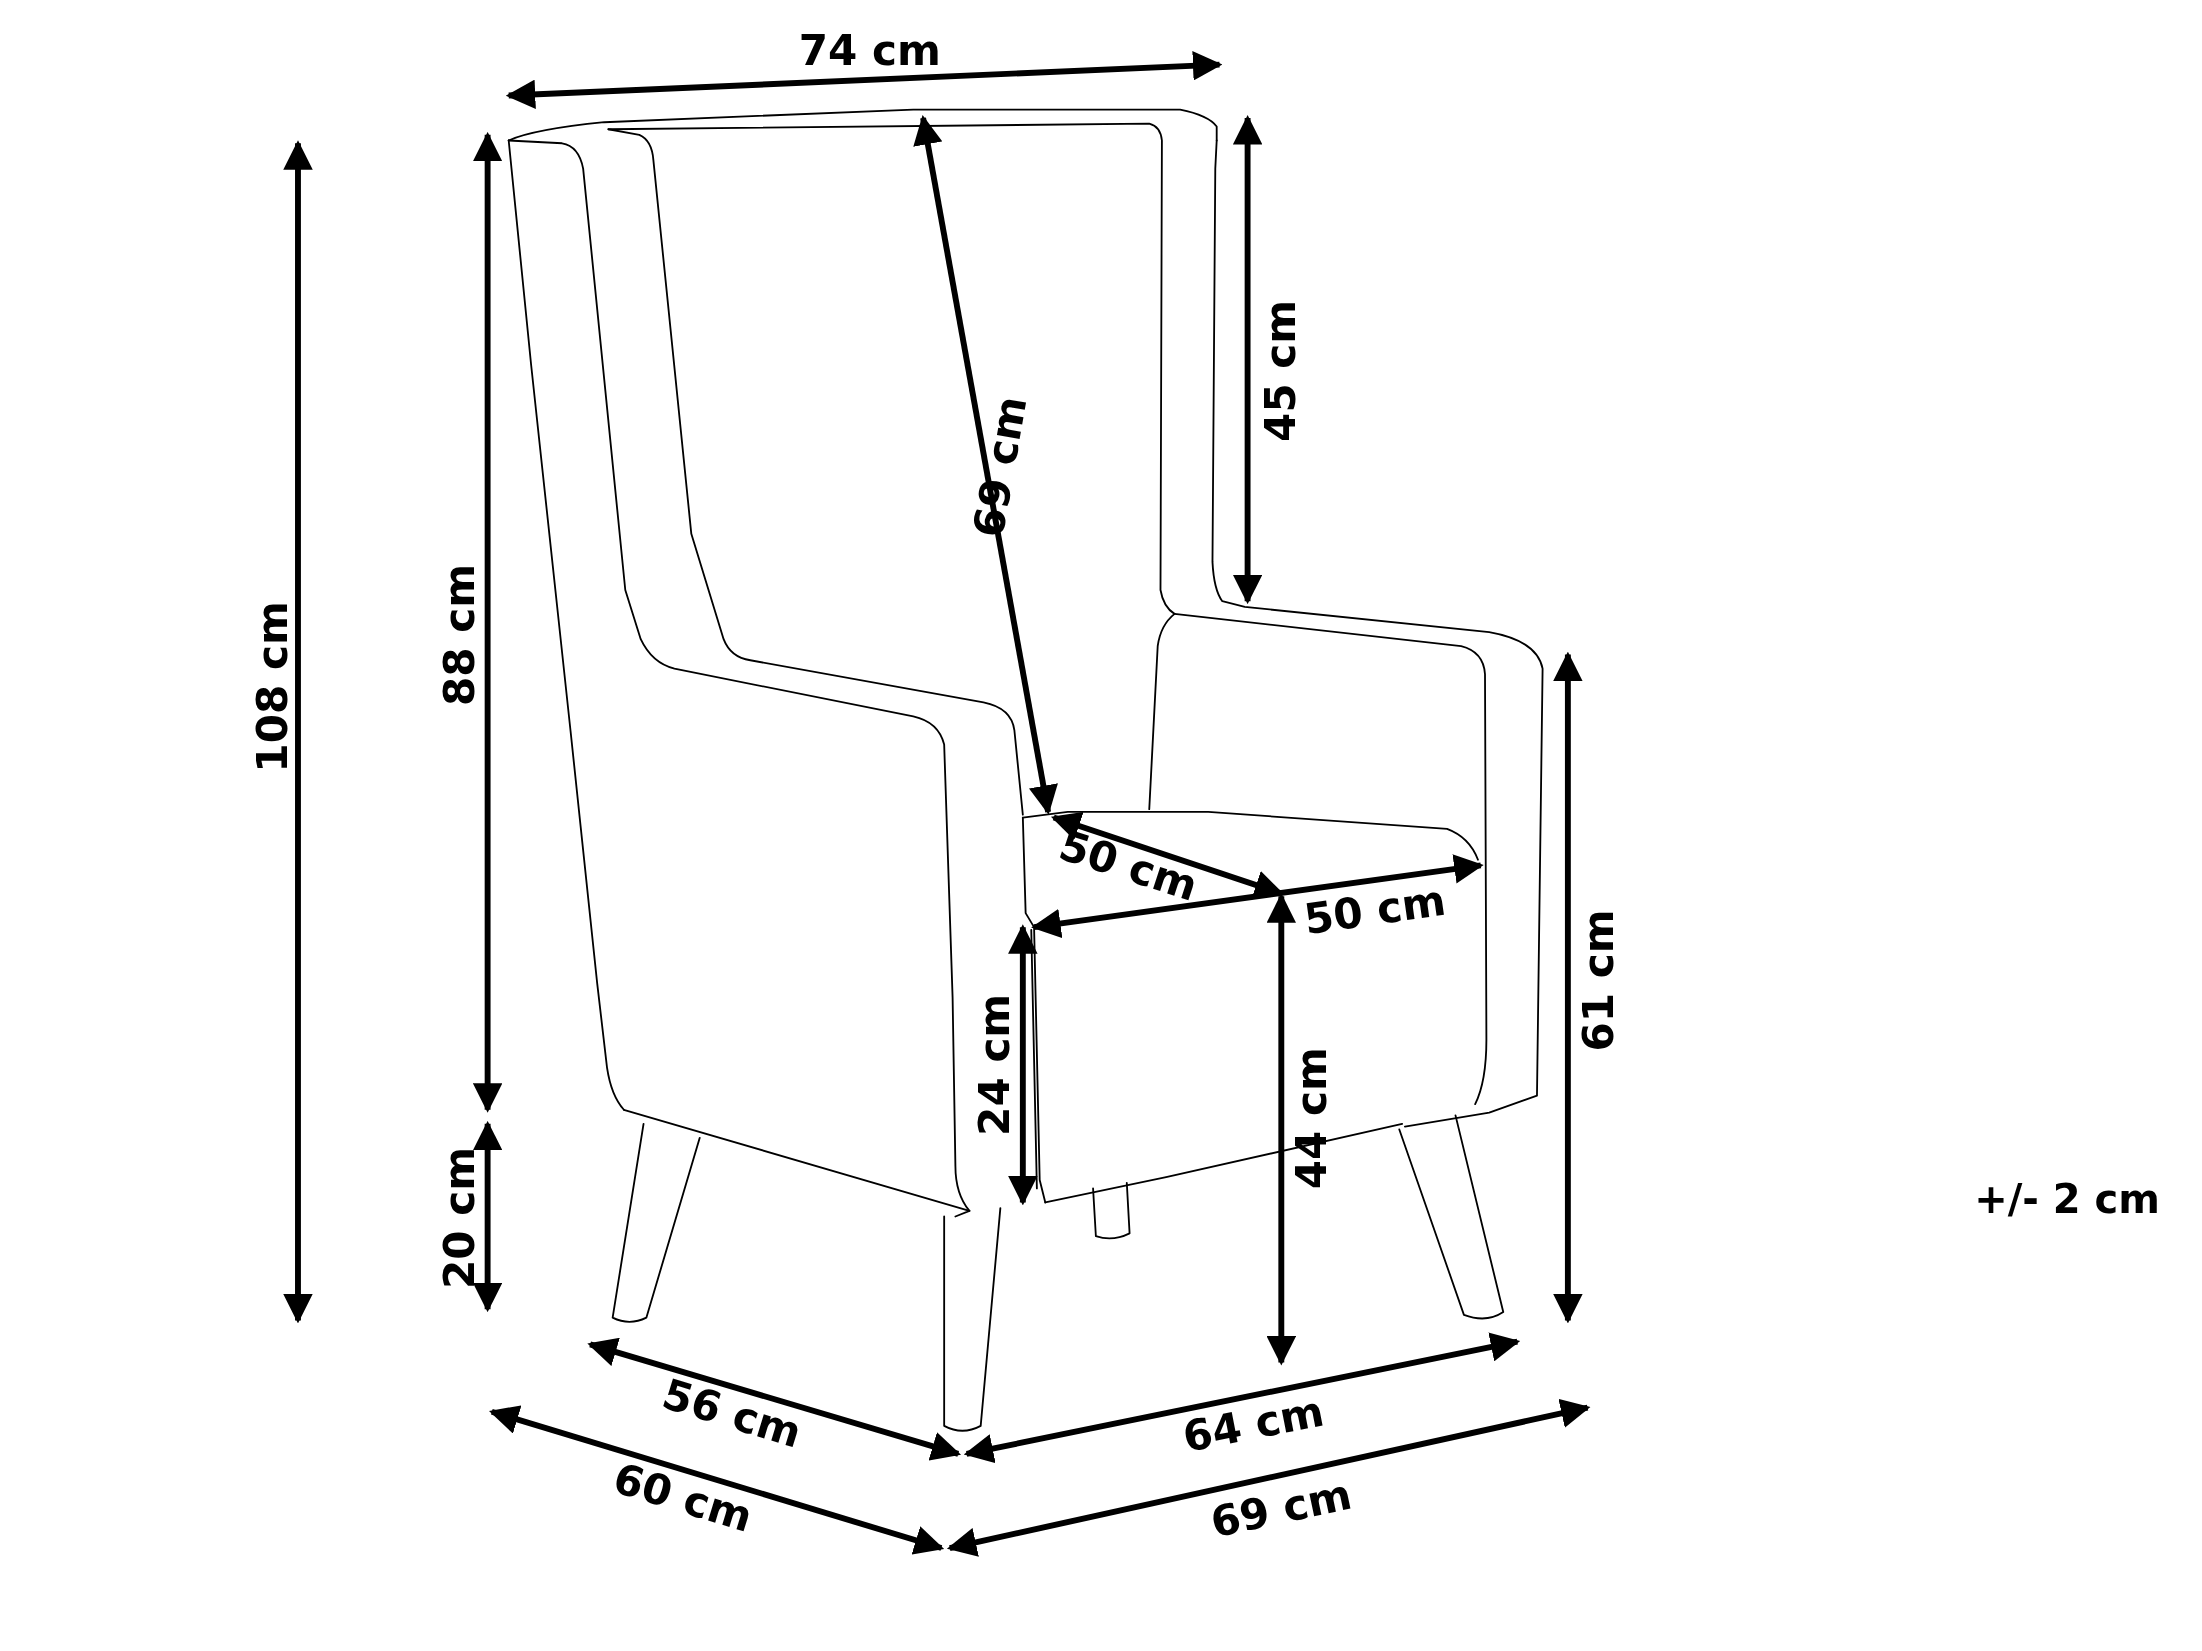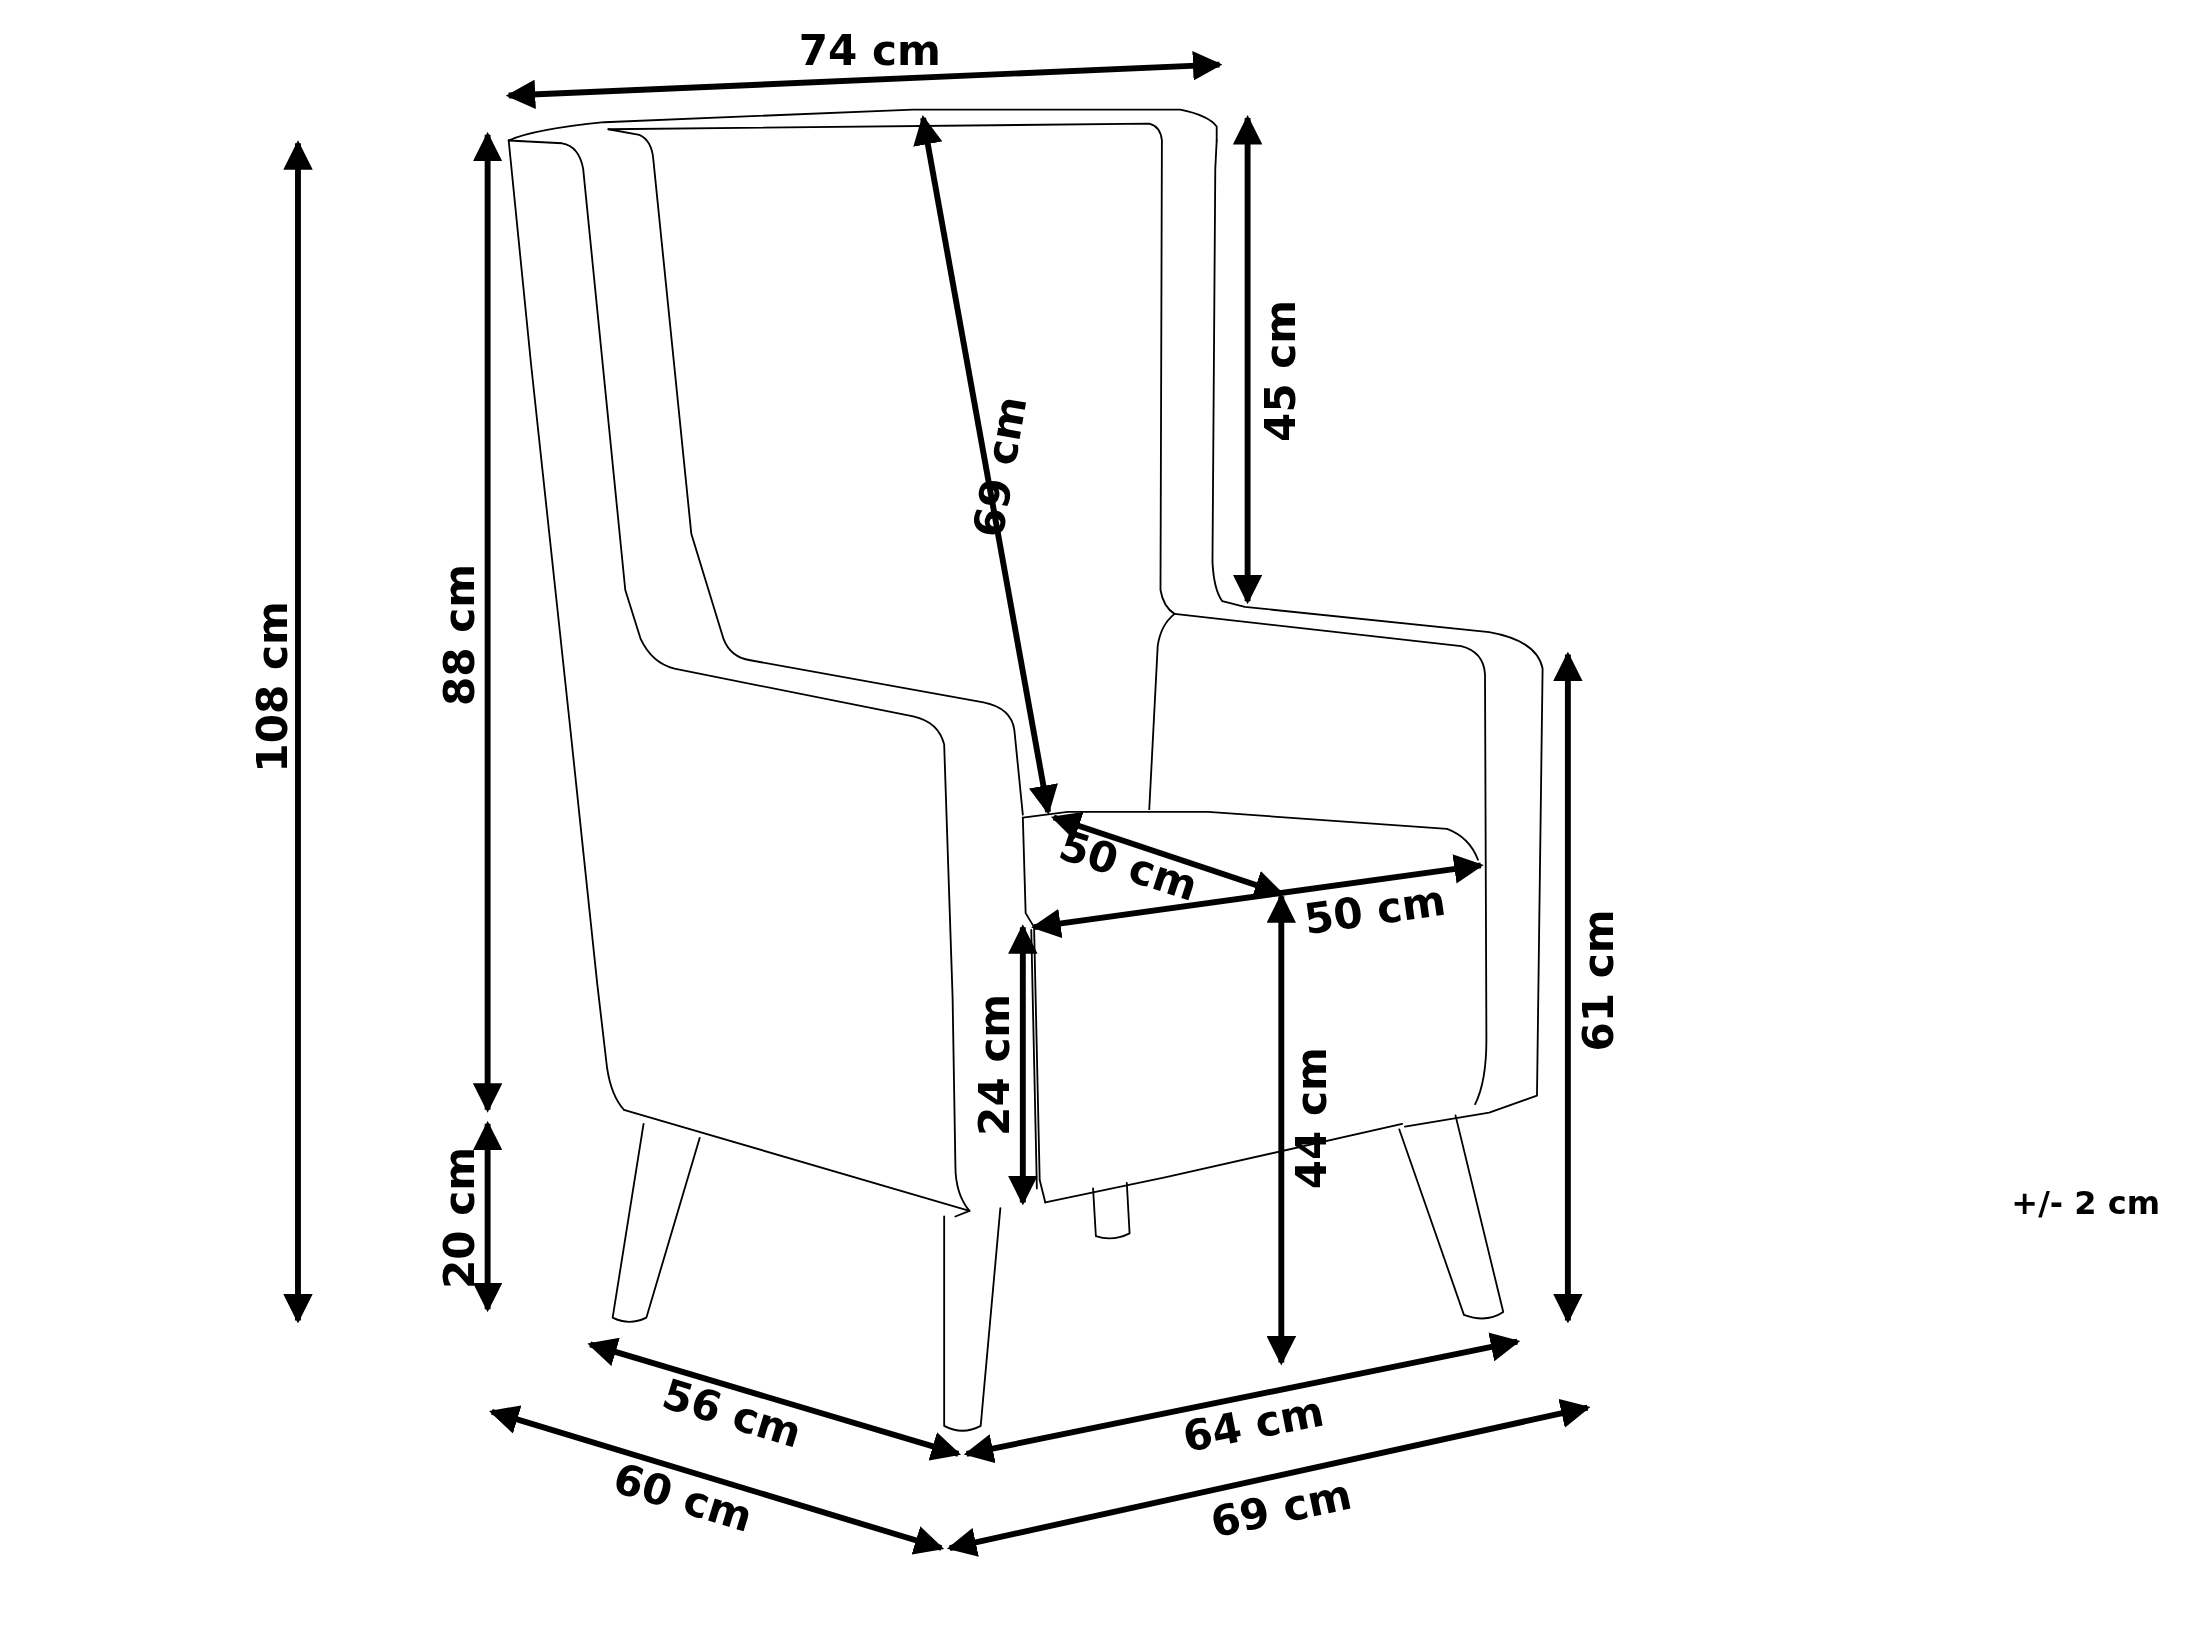--- a/index.html
+++ b/index.html
@@ -2,21 +2,21 @@
 <html style="font-size:13.8px"><head>
   <meta charset="utf-8">
   <style>
     html, body { margin: 0; padding: 0; background: #ffffff; }
     body { width: 2203px; height: 1652px; overflow: hidden; position: relative; }
     .canvas { position: absolute; left: 0; top: 0; width: 2203px; height: 1232px; }
     svg { display: block; }
     .outline { fill: none; stroke: #000; stroke-width: 1.3; stroke-linejoin: round; stroke-linecap: round; }
     .dim { fill: none; stroke: #000; stroke-width: 4.2; }
     .lbl { font-family: "DejaVu Sans", "Liberation Sans", sans-serif; font-weight: bold; font-size: 30px; fill: #000; }
-    .tol { position: absolute; right: 43px; bottom: 10.3px; font-family: "DejaVu Sans", "Liberation Sans", sans-serif; font-weight: bold; font-size: 32px; color: #000; margin-left: 16px; }
+    .tol { position: absolute; right: 43px; bottom: 10.3px; font-family: "DejaVu Sans", "Liberation Sans", sans-serif; font-weight: bold; font-size: 40px; color: #000; margin-left: 16px; }
   </style>
 </head>
 <body>
 
 <div class="canvas">
   <svg width="2203" height="1652" viewBox="0 0 1568 1176" xmlns="http://www.w3.org/2000/svg">
     <defs>
       <marker id="ah" viewBox="0 0 10 10" refX="9" refY="5" markerWidth="5" markerHeight="5" orient="auto-start-reverse" markerUnits="strokeWidth">
         <path d="M0,0 L10,5 L0,10 z" fill="#000"></path>
       </marker>

